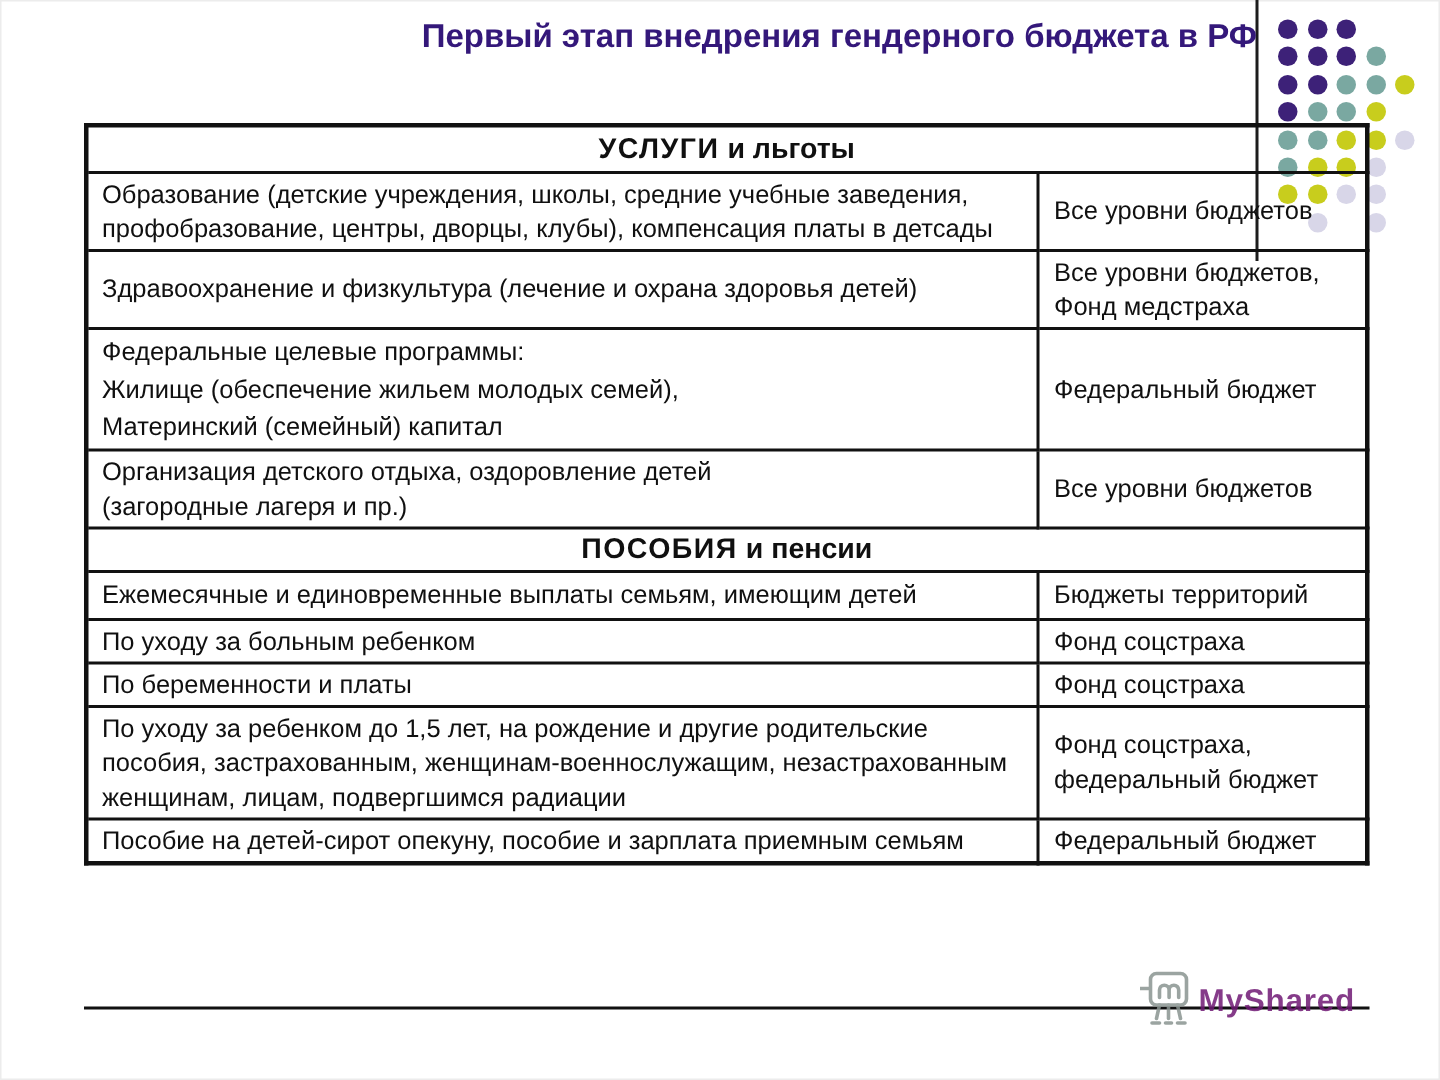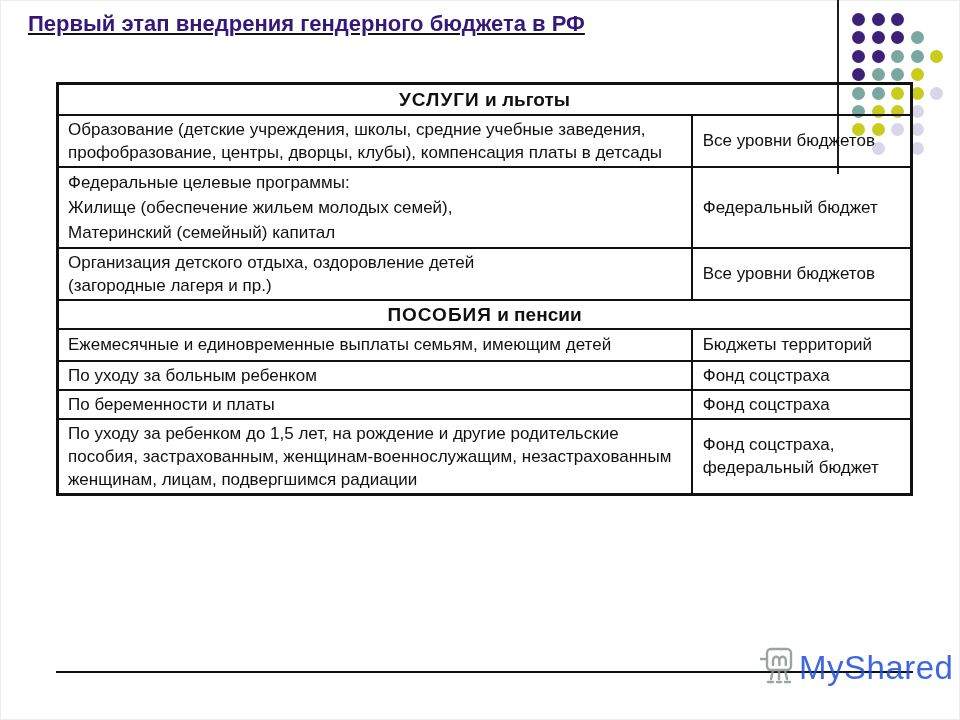--- a/index.html
+++ b/index.html
@@ -2,21 +2,21 @@
 <html><head>
 <meta charset="utf-8">
 <style>
   html,body{margin:0;padding:0;background:#fff;}
   .slide{
     position:relative;width:960px;height:720px;background:#ffffff;overflow:hidden;
     font-family:"Liberation Sans", sans-serif;color:#111;
     box-shadow: inset 0 0 0 1px #ececec;
   }
   
-  .title-wrap{position:absolute;top:6px;left:28px;width:822px;text-align:left;z-index:2;text-decoration:underline;}
+  .title-wrap{position:absolute;top:6px;left:16px;width:822px;text-align:right;z-index:2;}
   .title-line{font-size:22px;font-weight:bold;color:#34187a;line-height:35px;}
   
   .vline{position:absolute;left:837px;top:0;width:2px;height:174px;background:#1c1c1c;z-index:1;}
   
   .dot-grid{position:absolute;left:852px;top:13px;width:105px;height:150px;z-index:1;}
   .dot{position:absolute;width:13px;height:13px;border-radius:50%;}
   
   table.matrix{
     position:absolute;left:56px;top:82px;width:857px;z-index:2;
     border-collapse:collapse;table-layout:fixed;background:transparent;
@@ -29,21 +29,21 @@
     padding:2px 4px;background:transparent;
   }
   td.sec .caps{letter-spacing:1px;}
   td.svc{padding:2px 9px;vertical-align:middle;white-space:pre-line;background:transparent;}
   td.bud{padding:2px 10px;vertical-align:middle;white-space:pre-line;background:transparent;}
   tr.spaced td.svc{line-height:25px;}
   .bottom-line{position:absolute;left:56px;top:671px;width:857px;height:2px;background:#111;z-index:2;}
   
   .watermark{position:absolute;left:760px;top:646px;z-index:4;display:flex;align-items:center;opacity:.85;}
   .watermark svg{display:block;}
-  .wm-text{font-size:33px;font-weight:normal;color:#1d4ed8;letter-spacing:0.5px;margin-left:3px;}
+  .wm-text{font-size:21px;font-weight:bold;color:#701a75;letter-spacing:0.5px;margin-left:3px;}
 </style>
 </head>
 <body>
 
 <div class="slide">
 
   <div class="title-wrap">
     <div class="title-line">Первый этап внедрения гендерного бюджета в РФ</div>
   </div>
 
@@ -88,20 +88,25 @@
         <col style="width:219px">
       </colgroup>
     <tbody>
         <tr style="height:31px">
       <td class="sec" colspan="2"><span class="caps">УСЛУГИ</span><span> и льготы</span></td>
     </tr>
     <tr style="height:49px">
       <td class="svc">Образование (детские учреждения, школы, средние учебные заведения, профобразование, центры, дворцы, клубы),  компенсация платы в детсады</td>
       <td class="bud">Все уровни бюджетов</td>
     </tr>
+    <tr style="height:46px">
+      <td class="svc">Здравоохранение и физкультура (лечение и охрана здоровья детей)</td>
+      <td class="bud">Все уровни бюджетов,
+Фонд медстраха</td>
+    </tr>
     <tr style="height:75px" class="spaced">
       <td class="svc">Федеральные целевые программы:
 Жилище (обеспечение жильем молодых семей),
 Материнский (семейный) капитал</td>
       <td class="bud">Федеральный бюджет</td>
     </tr>
     <tr style="height:45px">
       <td class="svc">Организация детского отдыха, оздоровление детей
 (загородные лагеря и пр.)</td>
       <td class="bud">Все уровни бюджетов</td>
@@ -119,20 +124,24 @@
     </tr>
     <tr style="height:29px">
       <td class="svc">По беременности и платы</td>
       <td class="bud">Фонд соцстраха</td>
     </tr>
     <tr style="height:70px">
       <td class="svc">По уходу за ребенком до 1,5 лет, на рождение и другие родительские пособия, застрахованным,  женщинам-военнослужащим, незастрахованным женщинам, лицам, подвергшимся радиации</td>
       <td class="bud">Фонд соцстраха,
 федеральный бюджет</td>
     </tr>
+    <tr style="height:25px">
+      <td class="svc">Пособие на детей-сирот опекуну, пособие и зарплата приемным семьям</td>
+      <td class="bud">Федеральный бюджет</td>
+    </tr>
   </tbody>
     </table>
   <div class="bottom-line"></div>
 
   <div class="watermark">
     <svg width="36" height="44" viewBox="0 0 36 44">
       <g fill="none" stroke="#8a9591" stroke-width="2.4" stroke-linecap="round">
         <line x1="0" y1="13" x2="7" y2="13"></line>
         <rect x="7" y="3" width="24" height="21" rx="4" fill="#ffffff"></rect>
         <path d="M13 19 v-5 a3.2 3.2 0 0 1 6.4 0 v5 m0 -5 a3.2 3.2 0 0 1 6.4 0 v5"></path>

